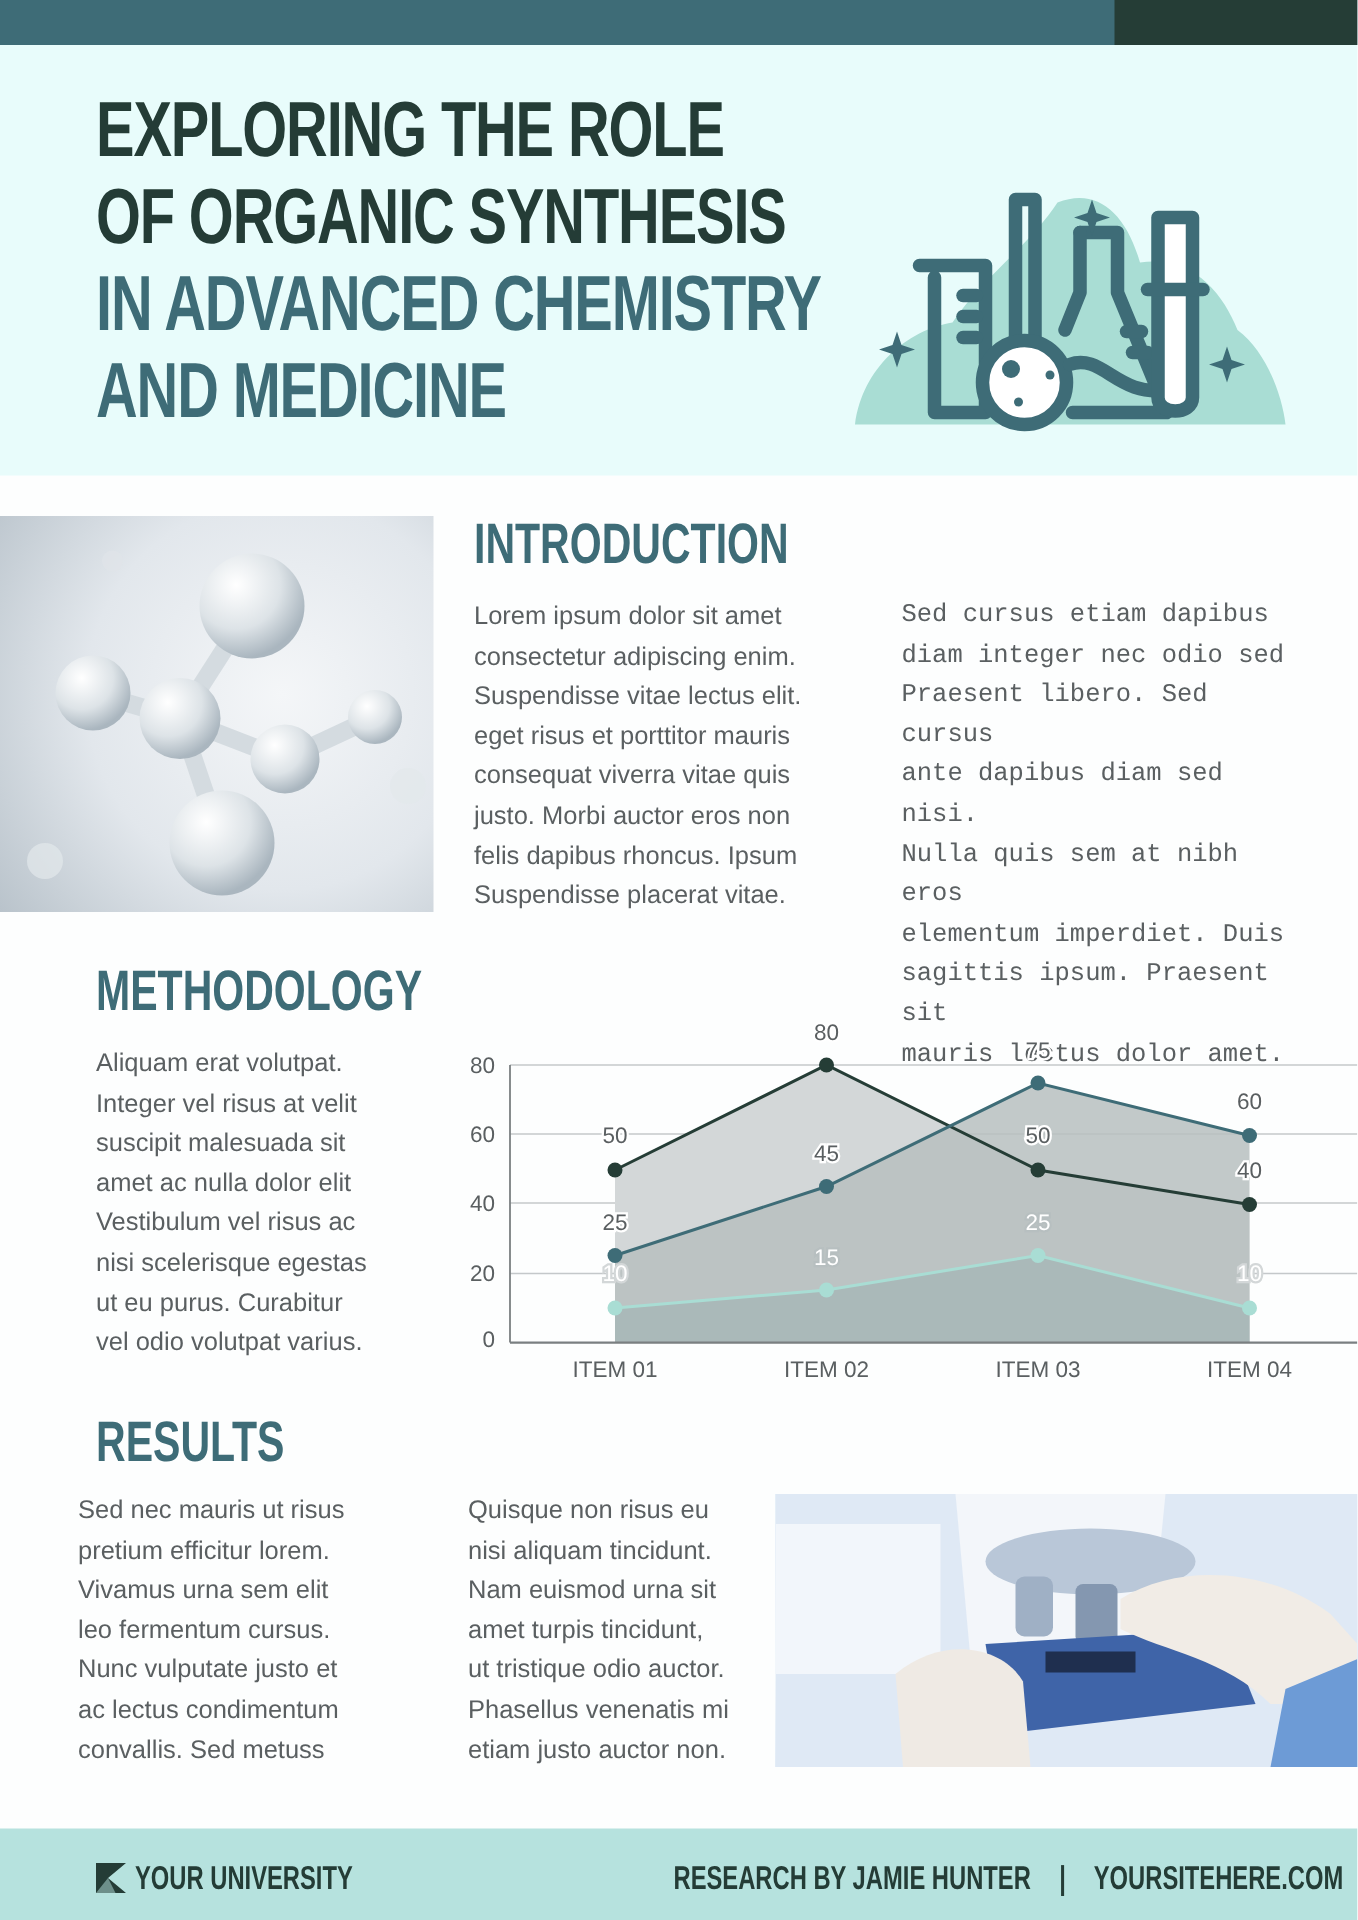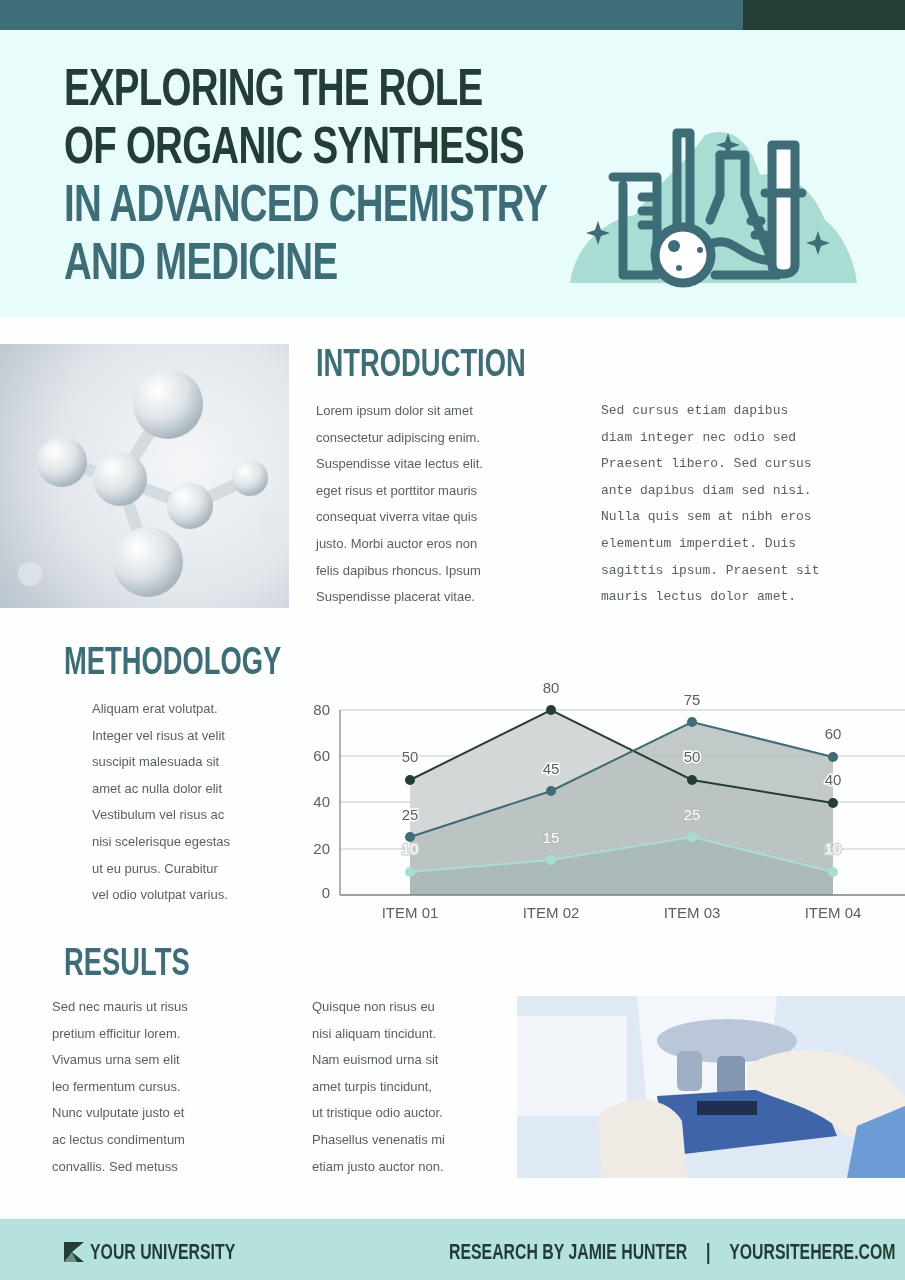--- a/index.html
+++ b/index.html
@@ -15,21 +15,21 @@
   .title .l1, .title .l2 { color: #243c36; display: block; }
   .title .l3, .title .l4 { color: #3e6c77; display: block; }
 
   .lab-illus { position: absolute; left: 565px; top: 125px; width: 300px; height: 165px; }
 
   .mol-img { position: absolute; left: 0; top: 344px; width: 289px; height: 264px;
     background: radial-gradient(circle at 65% 45%, #f4f6f8 0%, #e2e7ec 55%, #b9c3cb 100%); overflow: hidden; }
 
   .h2 { position: absolute; font-weight: 700; color: #3e6c77; font-size: 38px; line-height: 40px;
         transform: scaleX(0.72); transform-origin: left top; white-space: nowrap; }
-  .body { position: absolute; font-size: 13px; line-height: 26.6px; color: #5a5f61; white-space: pre-line; }
+  .body { position: absolute; font-size: 17px; line-height: 26.6px; color: #5a5f61; white-space: pre-line; }
 
   .chart { position: absolute; left: 300px; top: 670px; width: 605px; height: 260px; }
   .chart text { font-family: "Liberation Sans", sans-serif; }
 
   .micro-img { position: absolute; left: 517px; top: 996px; width: 388px; height: 182px; overflow: hidden;
     background: linear-gradient(160deg, #cfe0f3 0%, #eef3fa 35%, #a9c4e6 75%, #5d86c4 100%); }
 
   .footer { position: absolute; left: 0; top: 1219px; width: 905px; height: 61px; background: #b6e2de; padding-left: 20px; }
   .footer .uni { position: absolute; left: 64px; top: 20px; display: flex; align-items: center; }
   .footer .uni-text, .footer .right-text { font-weight: 700; font-size: 22px; color: #243c36; transform: scaleX(0.72); transform-origin: left center; white-space: nowrap; display: inline-block; }
@@ -116,21 +116,21 @@
 <p class="body" style="left:601px; top:398px; width:270px;font-family:Liberation Mono, monospace;">Sed cursus etiam dapibus
 diam integer nec odio sed
 Praesent libero. Sed cursus
 ante dapibus diam sed nisi.
 Nulla quis sem at nibh eros
 elementum imperdiet. Duis
 sagittis ipsum. Praesent sit
 mauris lectus dolor amet.</p>
 
 <h2 class="h2" style="left:64px; top:641px;">METHODOLOGY</h2>
-<p class="body" style="left:64px; top:696px; width:230px;margin-left:28px;">Aliquam erat volutpat.
+<p class="body" style="left:64px; top:696px; width:230px;">Aliquam erat volutpat.
 Integer vel risus at velit
 suscipit malesuada sit
 amet ac nulla dolor elit
 Vestibulum vel risus ac
 nisi scelerisque egestas
 ut eu purus. Curabitur
 vel odio volutpat varius.</p>
 
 <svg class="chart" viewBox="0 0 605 260">
 

